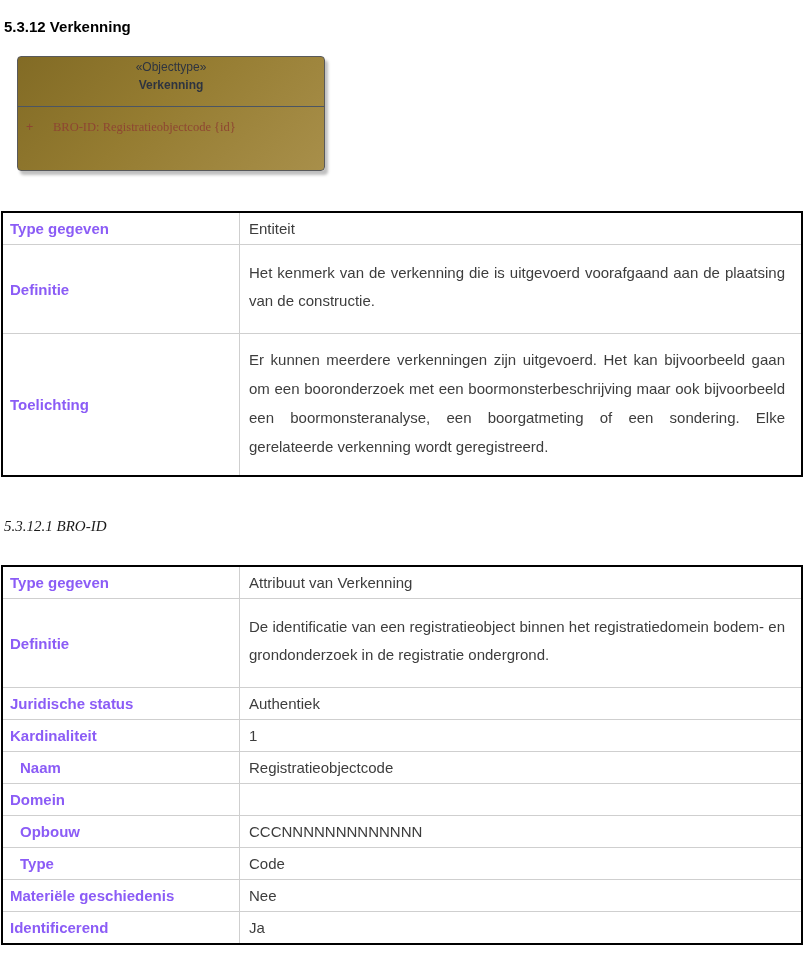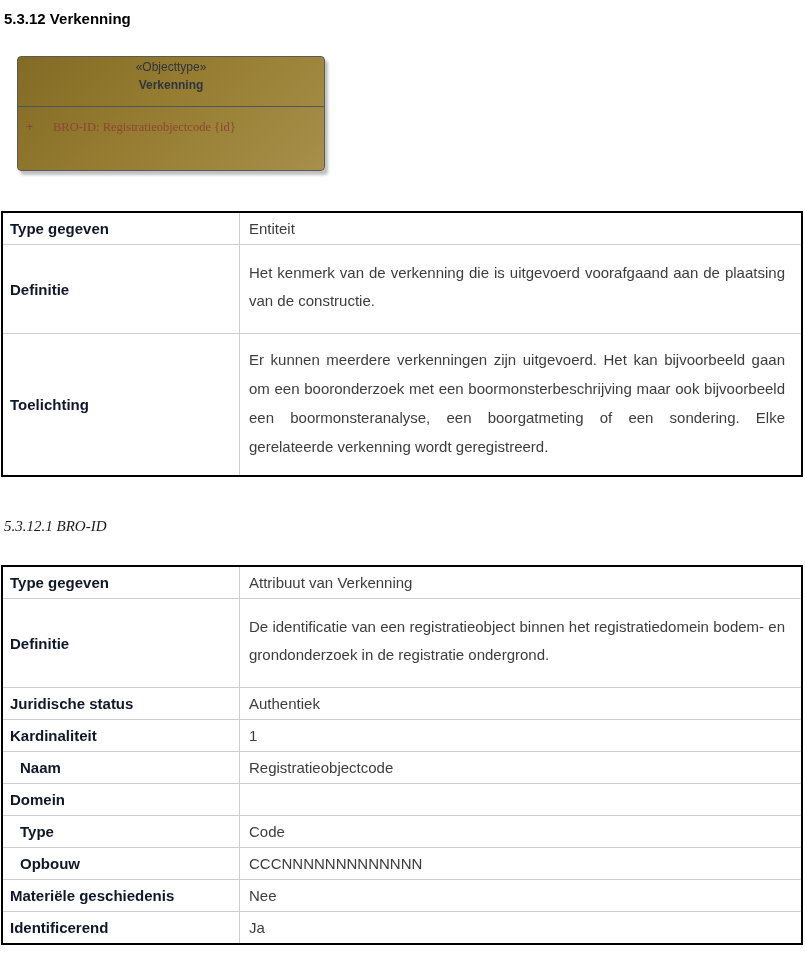--- a/index.html
+++ b/index.html
@@ -3,21 +3,21 @@
 <meta charset="utf-8">
 <style>
   html,body{margin:0;padding:0;}
   body{
     width:805px;height:953px;position:relative;background:#ffffff;
     font-family:"Liberation Sans","DejaVu Sans",sans-serif;
     -webkit-font-smoothing:antialiased;
   }
   
   .doc-title{
-    position:absolute;left:4px;top:10px;margin:0;
+    position:absolute;left:4px;top:18px;margin:0;
     font-size:15px;font-weight:bold;color:#000;
   }
   .doc-subtitle{
     position:absolute;left:4px;top:518px;margin:0;
     font-size:15px;font-weight:normal;font-style:italic;color:#1a1a1a;font-family:Liberation Serif, serif;
   }
   
   .uml-box{
     position:absolute;left:17px;top:56px;width:308px;height:115px;
     border:1px solid #58595b;border-radius:4px;
@@ -41,21 +41,21 @@
     position:absolute;left:1px;width:802px;
     border:2px solid #000;background:#fff;box-sizing:border-box;
   }
   .t1{top:211px;}
   .t2{top:565px;}
   .row{display:flex;min-height:31px;border-top:1px solid #cfcfcf;}
   .row:first-child{border-top:none;}
   .cell{display:flex;align-items:center;box-sizing:border-box;font-size:15px;}
   .cell.label{
     width:237px;flex:0 0 237px;border-right:1px solid #cfcfcf;
-    font-weight:bold;color:#0f172a;padding:2px 4px 2px 7px;
+    font-weight:bold;color:#8b5cf6;padding:2px 4px 2px 7px;
   }
   .cell.label.indent{padding-left:17px;}
   .cell.value{
     flex:1;color:#3d3d3d;padding:2px 16px 2px 9px;
   }
   .row.h-def{min-height:88px;}
   .row.h-toe{min-height:135px;}
   .row.h-def2{min-height:88px;}
   .cell.value.para{
     display:block;text-align:justify;line-height:28px;
@@ -117,26 +117,26 @@
   </div>
   <div class="row">
     <div class="cell label indent">Naam</div>
     <div class="cell value">Registratieobjectcode</div>
   </div>
   <div class="row">
     <div class="cell label">Domein</div>
     <div class="cell value"></div>
   </div>
   <div class="row">
+    <div class="cell label indent">Opbouw</div>
+    <div class="cell value">CCCNNNNNNNNNNNNN</div>
+  </div>
+  <div class="row">
     <div class="cell label indent">Type</div>
     <div class="cell value">Code</div>
-  </div>
-  <div class="row">
-    <div class="cell label indent">Opbouw</div>
-    <div class="cell value">CCCNNNNNNNNNNNNN</div>
   </div>
   <div class="row">
     <div class="cell label">Materiële geschiedenis</div>
     <div class="cell value">Nee</div>
   </div>
   <div class="row">
     <div class="cell label">Identificerend</div>
     <div class="cell value">Ja</div>
   </div>
 </div>

